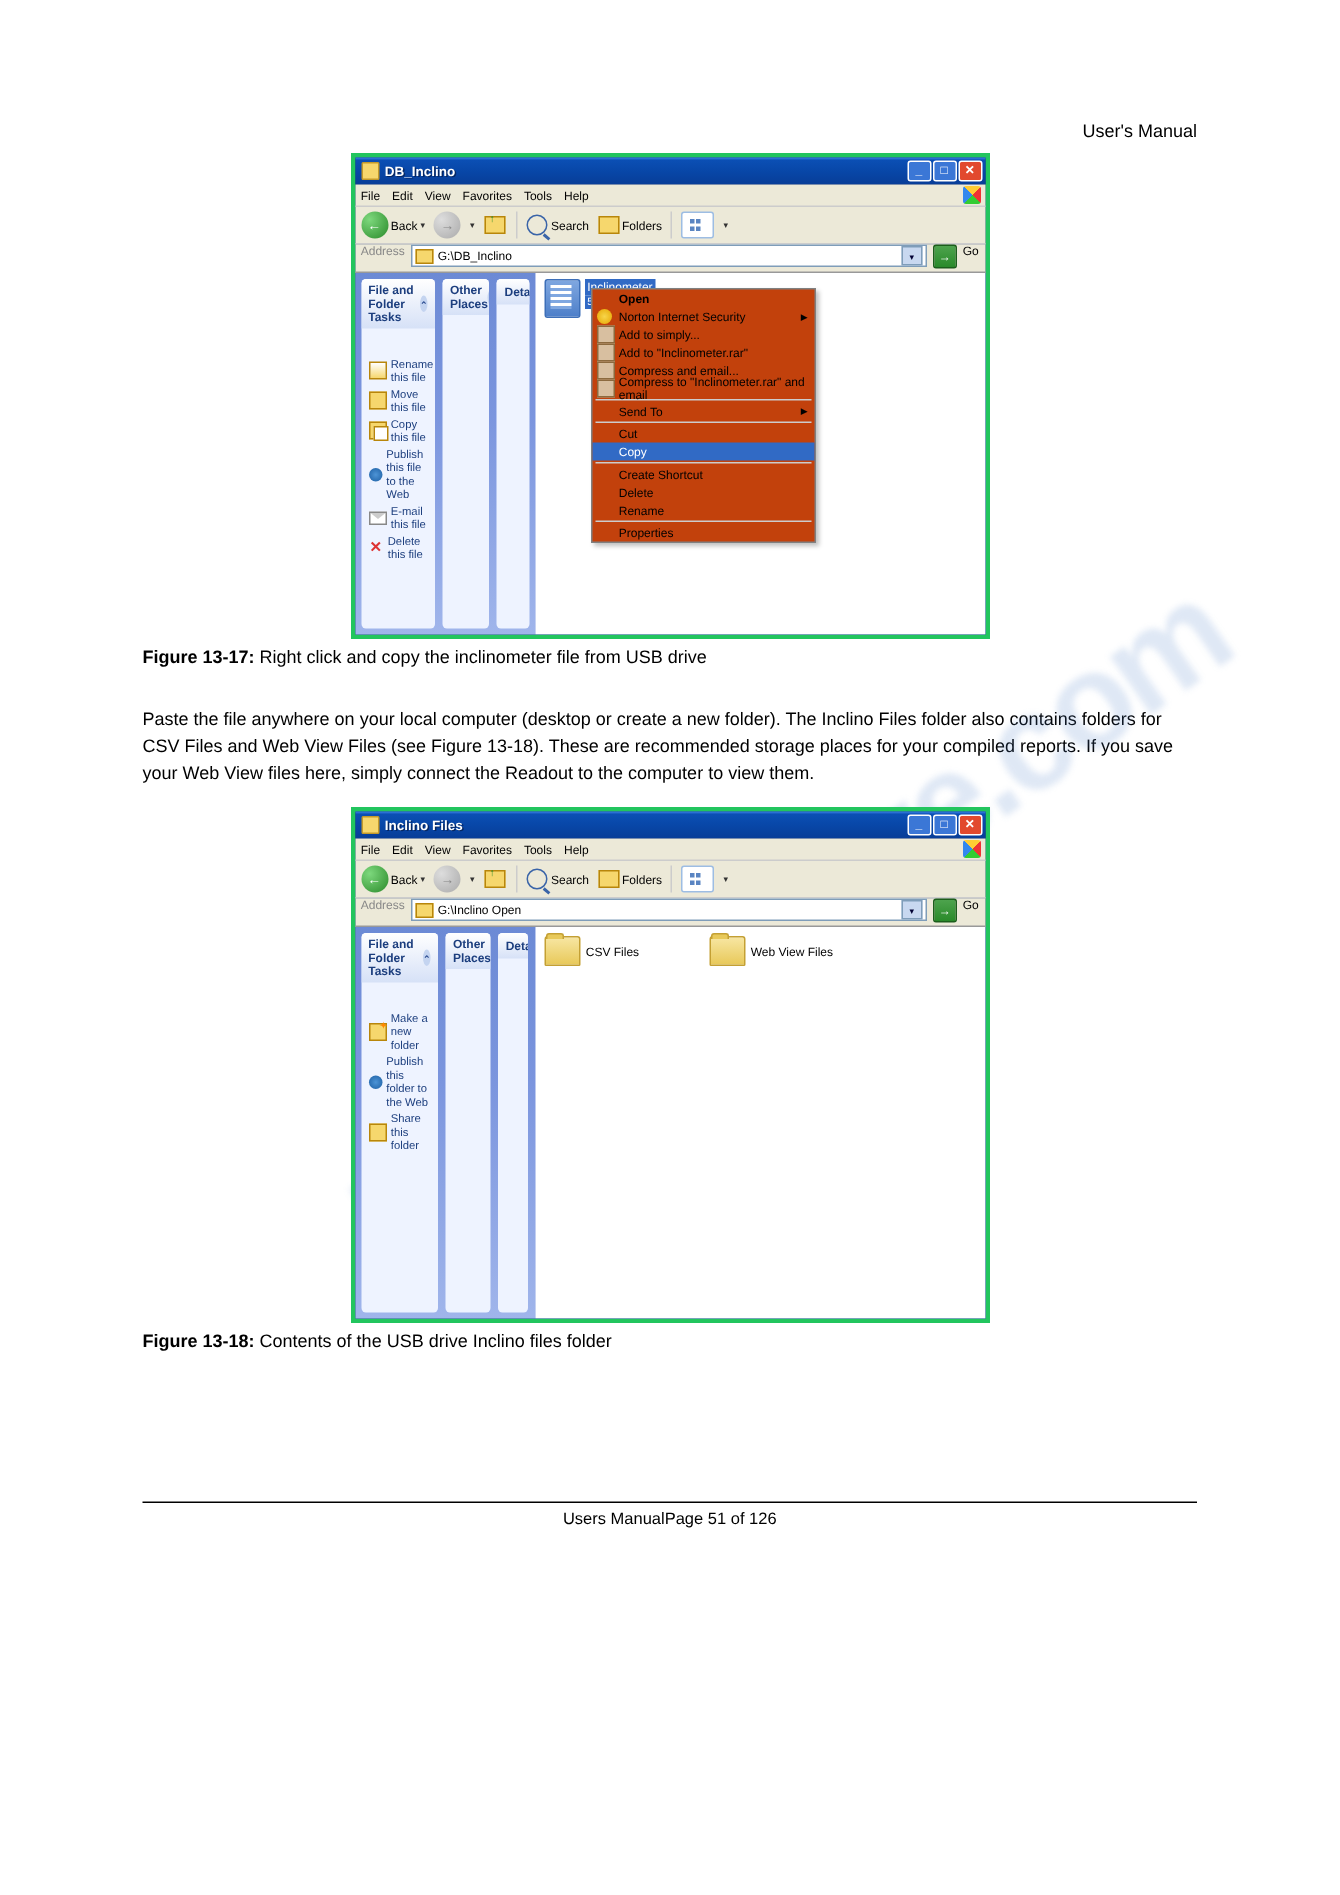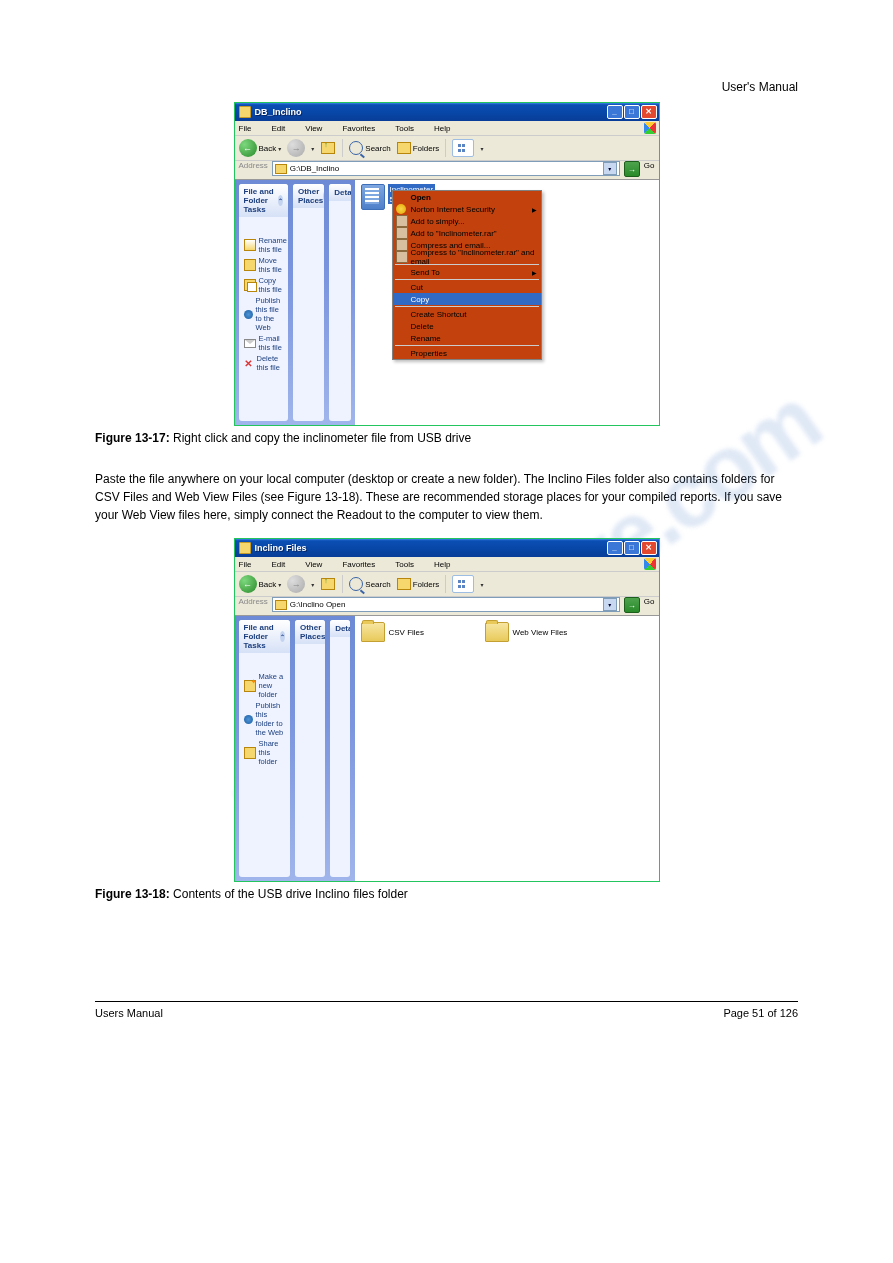--- a/index.html
+++ b/index.html
@@ -10,21 +10,21 @@
     background: #fff;
     width: 893px;
     box-sizing: border-box;
   }
   .spacer-top { height: 40px; }
   .xp-window {
     width: 426px;
     height: 324px;
     margin: 0 auto 0 auto;
     background: #0A246A;
-    border: 1px solid #22c55e;
+    border: 3px solid #22c55e;
     display: flex;
     flex-direction: column;
     box-sizing: border-box;
     position: relative;
   }
   .xp-window.second { height: 344px; }
   .titlebar {
     height: 18px;
     background: linear-gradient(to bottom, #2a68de 0%, #0d50c0 15%, #0a246a 100%);
     background: linear-gradient(to bottom, #3b82e8 0%, #0B4FB4 10%, #0847A8 50%, #083E99 95%);
@@ -42,21 +42,21 @@
   .winbtn.close { background:#E2492E;color:#fff; }
 
   .menubar {
     height: 14px;
     background: #ECE9D8;
     display:flex;
     align-items:center;
     padding:0 4px;
     font-size:8px;
     color:#000;
-    gap:20px;
+    gap:8px;
     border-bottom:1px solid #ccc;
     position:relative;
   }
   .menubar .xp-flag { position:absolute; right:3px; top:1px; width:12px;height:12px;
     background: conic-gradient(from 45deg, #e33 0 25%, #3c3 25% 50%, #38e 50% 75%, #fc3 75% 100%);
     border-radius:2px;
   }
   .toolbar {
     height: 24px;
     background: #ECE9D8;
@@ -178,21 +178,21 @@
   .ctxmenu .row .ic-left{position:absolute;left:3px;width:10px;height:10px;display:flex;align-items:center;justify-content:center;font-size:8px;}
   .ic-norton{border-radius:50%;background:radial-gradient(#f7d54a,#e6a500);}
   .ic-archive{background:#d8bfa0;border:1px solid #8c6a3f;}
   .ic-rar{background:#d8bfa0;border:1px solid #8c6a3f;}
 
   
   .caption{font-family:Arial,sans-serif;font-size:12px;margin:5px 0 25px 0;}
   .para{font-family:Arial,sans-serif;font-size:12px;line-height:18px;margin-bottom:14px;}
   .fig-label{font-family:Arial,sans-serif;font-size:12px;}
   .fig-head{font-family:Arial,sans-serif;font-size:12px;margin:0 0 8px 0;}
-  .page-footer{display:flex;justify-content:space-between;font-family:Arial,sans-serif;font-size:11px;margin-top:100px;border-top:1px solid #000;padding-top:5px;}
+  .page-footer{display:flex;justify-content:center;font-family:Arial,sans-serif;font-size:11px;margin-top:100px;border-top:1px solid #000;padding-top:5px;}
 
   
   .watermark{position:absolute;pointer-events:none;font-size:90px;font-weight:bold;color:rgba(80,130,200,0.18);transform:rotate(-35deg);left:80px;top:520px;letter-spacing:-4px;font-family:Arial,sans-serif;filter:blur(2px);}
   .wrap{position:relative;}
 </style>
 </head>
 <body>
 
 <div class="wrap">
 <div class="watermark">manualshive.com</div>
@@ -462,21 +462,21 @@
           <span>Details</span>
           <div class="chev" style="transform:rotate(180deg)">⌃</div>
         </div>
       </div>
     </div>
     <div class="content-pane">
       <div class="folder-item" style="left:6px;top:6px;">
         <div class="big-folder"></div>
         <span>CSV Files</span>
       </div>
-      <div class="folder-item" style="left:130px;top:6px;">
+      <div class="folder-item" style="left:116px;top:6px;">
         <div class="big-folder"></div>
         <span>Web View Files</span>
       </div>
     </div>
   </div>
 </div>
 
 <div class="caption">
   <b><span class="fig-label">Figure 13-18:</span></b><span> Contents of the USB drive Inclino files folder</span>
 </div>

